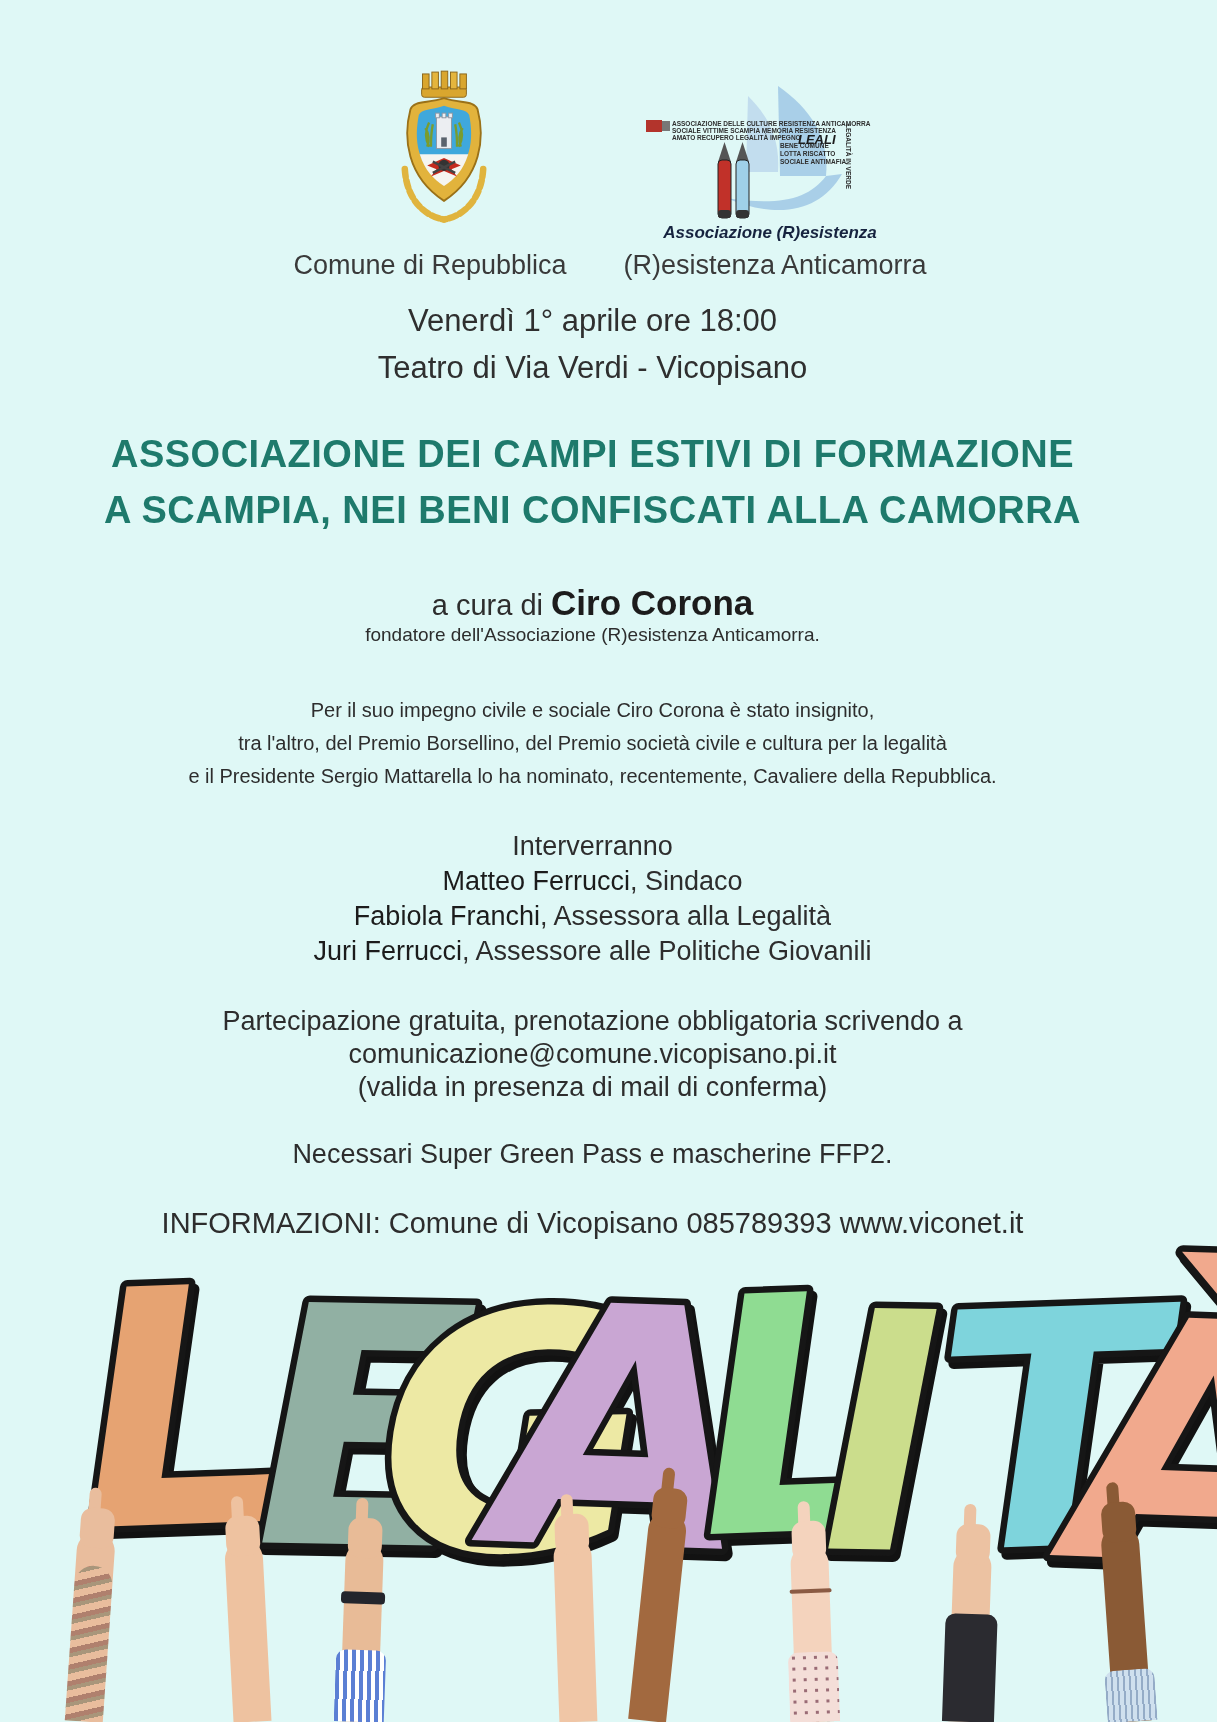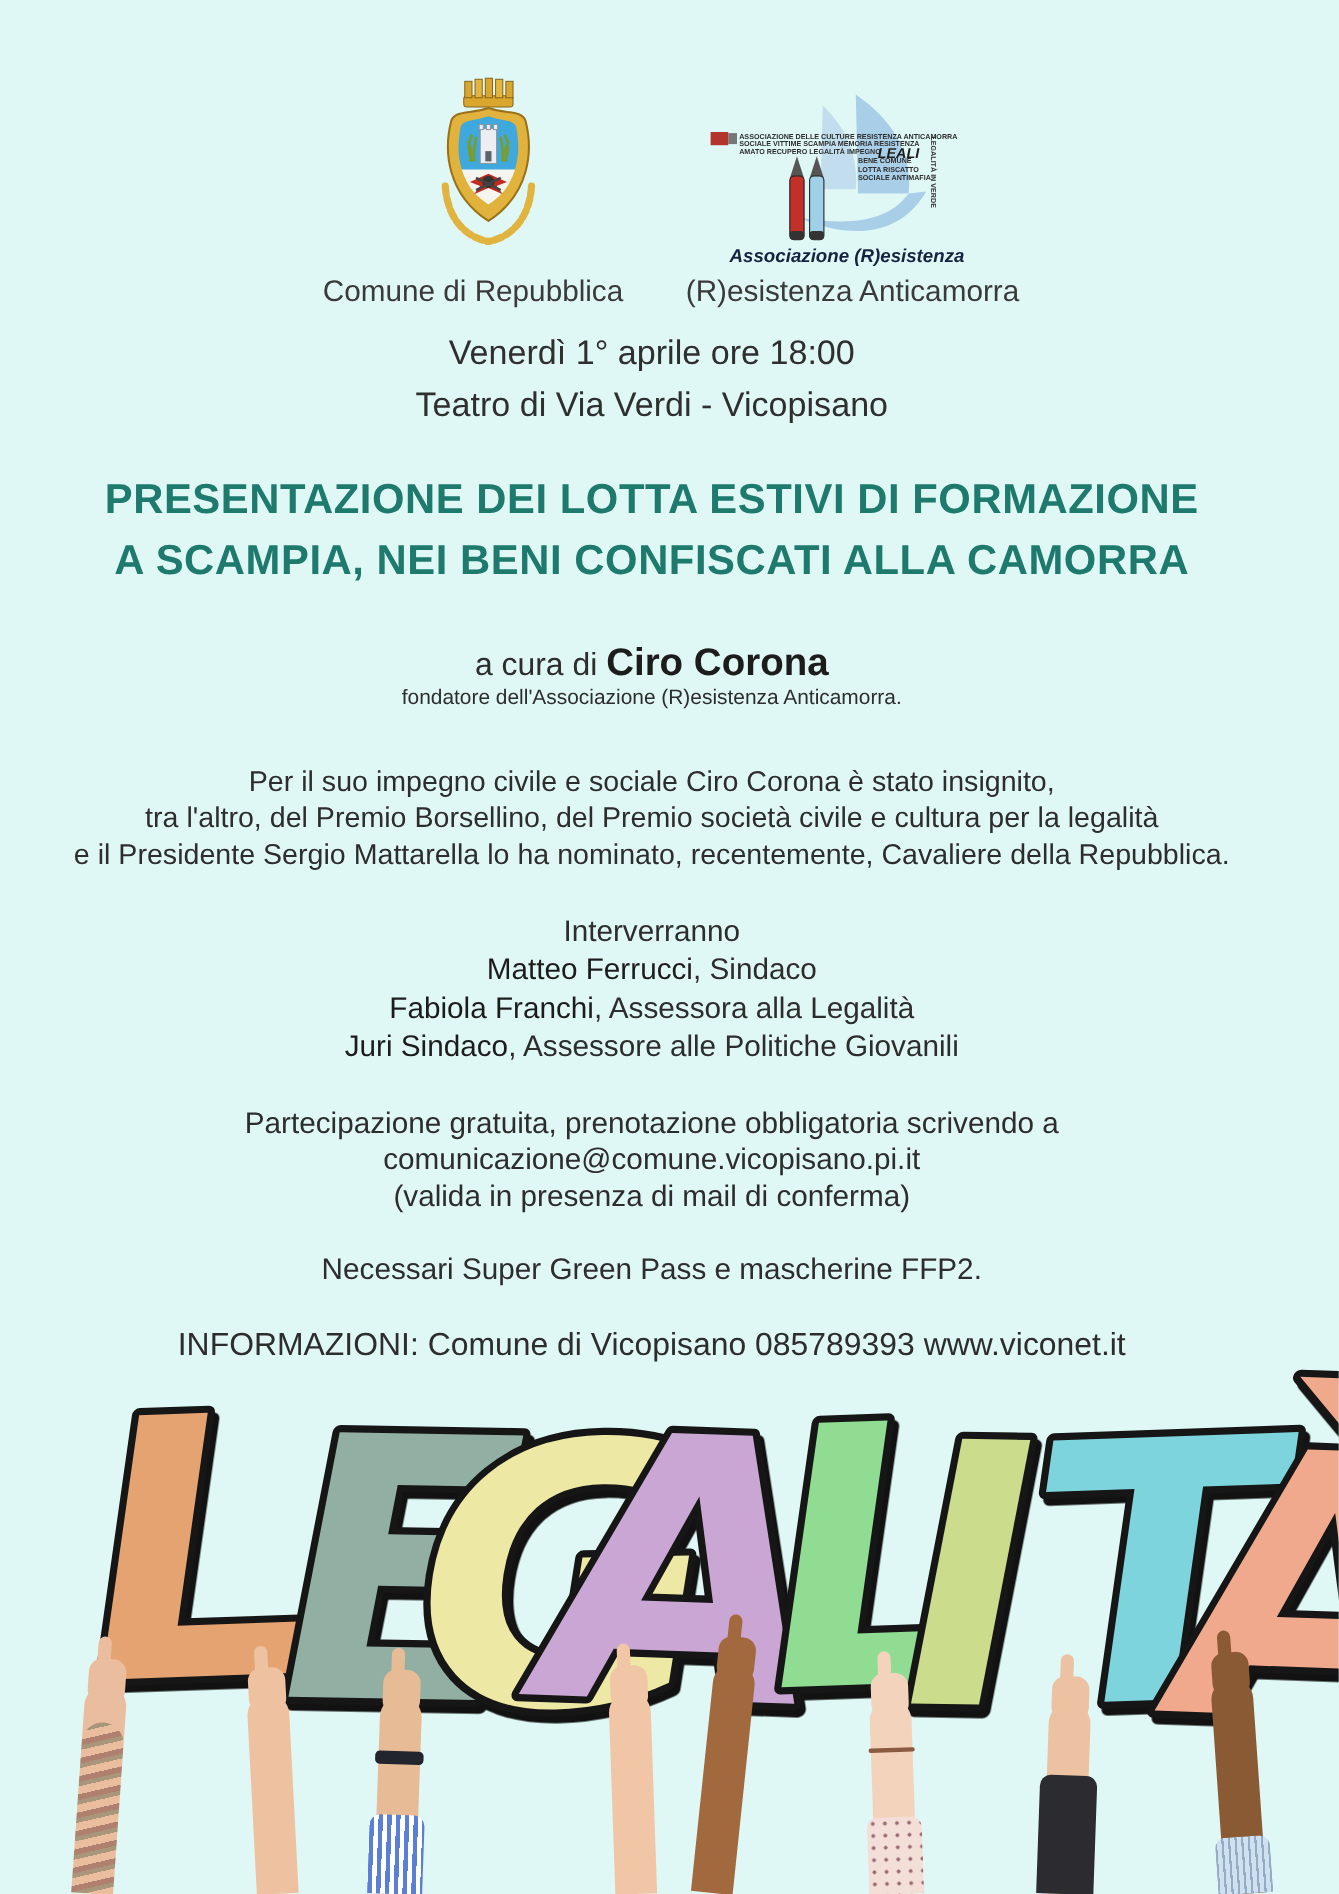--- a/index.html
+++ b/index.html
@@ -10,21 +10,21 @@
     color:#2d2d2d;
     position:relative;overflow:hidden;
   }
   .abs{position:absolute;left:0;width:1185px;text-align:center;}
   .caption{font-size:27px;color:#3a3a3a;}
   .dateline{font-size:31px;color:#2f2f2f;}
   .title-line{font-size:38px;font-weight:bold;color:#1e7a6c;letter-spacing:.5px;}
   .acura-prefix{font-size:29px;}
   .acura-name{font-size:35px;font-weight:600;color:#1c1c1c;}
   .fondatore{font-size:19px;}
-  .bio{font-size:26px;line-height:33px;}
+  .bio{font-size:20px;line-height:33px;}
   .heading{font-size:27px;}
   .speaker-line{font-size:27px;line-height:35px;}
   .speaker-name{font-weight:normal;color:#1c1c1c;}
   .participation{font-size:27px;line-height:33px;}
   .requirements{font-size:27px;}
   .info{font-size:29px;}
 
   
   .banner{position:absolute;top:1280px;left:0;width:1217px;height:442px;}
   .banner svg{position:absolute;top:0;left:0;overflow:visible;
@@ -118,21 +118,21 @@
     </g>
     <text x="140" y="158" text-anchor="middle" font-family="Liberation Sans, sans-serif" font-size="17" font-style="italic" font-weight="bold" fill="#16233f">Associazione (R)esistenza</text>
   </svg>
 
   <div class="caption" style="position:absolute;left:280px;top:250px;width:300px;text-align:center;">Comune di Repubblica</div>
   <div class="caption" style="position:absolute;left:620px;top:250px;width:310px;text-align:center;">(R)esistenza Anticamorra</div>
 
   <div class="abs dateline" style="top:303px;">Venerdì 1° aprile ore 18:00</div>
   <div class="abs dateline" style="top:350px;">Teatro di Via Verdi - Vicopisano</div>
 
-  <div class="abs title-line" style="top:433px;">PRESENTAZIONE DEI LOTTA ESTIVI DI FORMAZIONE</div>
+  <div class="abs title-line" style="top:433px;">ASSOCIAZIONE DEI CAMPI ESTIVI DI FORMAZIONE</div>
   <div class="abs title-line" style="top:489px;">A SCAMPIA, NEI BENI CONFISCATI ALLA CAMORRA</div>
 
   <div class="abs" style="top:583px;">
     <span class="acura-prefix">a cura di </span><span class="acura-name">Ciro Corona</span>
   </div>
   <div class="abs fondatore" style="top:624px;">fondatore dell'Associazione (R)esistenza Anticamorra.</div>
 
   <div class="abs bio" style="top:694px;">
     <div>Per il suo impegno civile e sociale Ciro Corona è stato insignito,</div>
     <div>tra l'altro, del Premio Borsellino, del Premio società civile e cultura per la legalità</div>
@@ -142,21 +142,21 @@
   <div class="abs heading" style="top:831px;">Interverranno</div>
 
   <div class="abs" style="top:864px;">
     <div class="speaker-line">
       <span class="speaker-name">Matteo Ferrucci</span><span>, Sindaco</span>
     </div>
     <div class="speaker-line">
       <span class="speaker-name">Fabiola Franchi</span><span>, Assessora alla Legalità</span>
     </div>
     <div class="speaker-line">
-      <span class="speaker-name">Juri Sindaco</span><span>, Assessore alle Politiche Giovanili</span>
+      <span class="speaker-name">Juri Ferrucci</span><span>, Assessore alle Politiche Giovanili</span>
     </div>
   </div>
 
   <div class="abs participation" style="top:1005px;">
     <div>Partecipazione gratuita, prenotazione obbligatoria scrivendo a</div>
     <div>comunicazione@comune.vicopisano.pi.it</div>
     <div>(valida in presenza di mail di conferma)</div>
   </div>
 
   <div class="abs requirements" style="top:1139px;">Necessari Super Green Pass e mascherine FFP2.</div>

